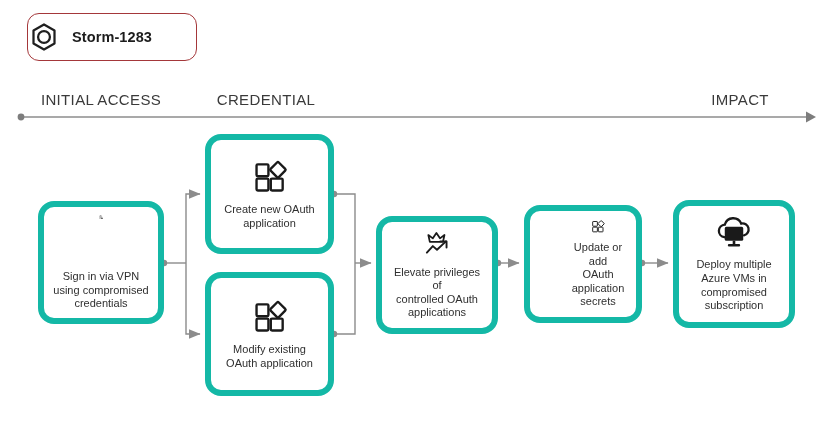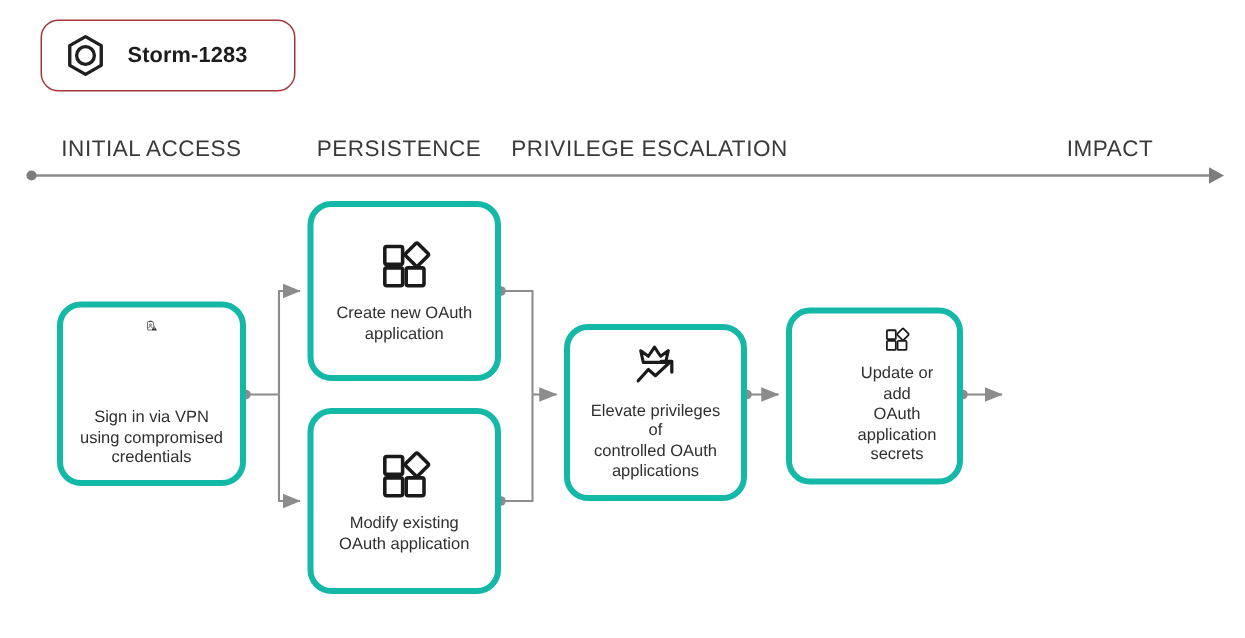--- a/index.html
+++ b/index.html
@@ -15,21 +15,21 @@
 
   
   .actor-badge{
     position:absolute;left:27px;top:13px;
     width:170px;height:48px;
     border:1.5px solid #a4373a;
     border-radius:12px;
     background:#fff;
     display:flex;align-items:center;
     box-sizing:border-box;
-    padding-left:14px;
+    padding-left:1px;
   }
   .actor-logo{width:30px;height:30px;flex:0 0 auto;display:block;}
   .actor-name{
     margin-left:13px;
     font-size:14.5px;
     font-weight:bold;
     color:#1c1c1c;
     letter-spacing:.1px;
     white-space:nowrap;
   }
@@ -46,21 +46,21 @@
     white-space:nowrap;
   }
 
   
   .wires{position:absolute;left:0;top:0;width:830px;height:425px;}
 
   
   .node{
     position:absolute;
     box-sizing:border-box;
-    border:4px solid #14b8a6;
+    border:6px solid #14b8a6;
     border-radius:16px;
     background:#ffffff;
     display:flex;
     flex-direction:column;
     align-items:center;
     justify-content:center;
     padding:8px 9px;
     text-align:center;
   }
   .node-icon{display:block;margin-bottom:7px;}
@@ -93,22 +93,21 @@
     <div class="actor-name">Storm-1283</div>
   </div>
 
   <svg class="timeline-svg">
     <line x1="22" y1="17" x2="808" y2="17" stroke="#8c8c8c" stroke-width="1.6"></line>
     <circle cx="21" cy="17" r="3.4" fill="#7d7d7d"></circle>
     <polygon points="806,11.5 816,17 806,22.5" fill="#7d7d7d"></polygon>
   </svg>
 
   <div class="phase-label" style="left:101px">INITIAL ACCESS</div>
-  <div class="phase-label" style="left:266px">PERSISTENCE</div>
-  <div class="phase-label" style="left:433px">PRIVILEGE ESCALATION</div>
+  <div class="phase-label" style="left:266px">CREDENTIAL</div>
   <div class="phase-label" style="left:740px">IMPACT</div>
 
   <svg class="wires">
     <defs>
       <marker id="arw" markerWidth="9" markerHeight="9" refX="8.2" refY="4.5" orient="auto">
         <polygon points="0,1 8.6,4.5 0,8 " fill="#8c8c8c"></polygon>
       </marker>
     </defs>
     <g stroke="#8c8c8c" stroke-width="1.4" fill="none">
 
@@ -184,14 +183,26 @@
       <rect x="7" y="8" width="15" height="15" rx="1.6" fill="none" stroke="#1a1a1a" stroke-width="3"></rect>
       <rect x="7" y="26" width="15" height="15" rx="1.6" fill="none" stroke="#1a1a1a" stroke-width="3"></rect>
       <rect x="25" y="26" width="15" height="15" rx="1.6" fill="none" stroke="#1a1a1a" stroke-width="3"></rect>
       <rect x="26.7" y="7.6" width="14.6" height="14.6" rx="1.6" fill="none" stroke="#1a1a1a" stroke-width="3" transform="rotate(45 34 14.9)"></rect>
     </svg>
     <div class="node-label">Update or add
 OAuth application
 secrets</div>
   </div>
 
+  <div class="node" id="node-deploy-vms">
+    <svg class="node-icon" width="40" height="36" viewBox="0 0 52 44">
+      <path d="M13.5 27.5a8.3 8.3 0 0 1 0.6-16.5 11.3 11.3 0 0 1 21.3-1.2 7.8 7.8 0 0 1 3.6 15.2" fill="none" stroke="#1a1a1a" stroke-width="3" stroke-linecap="round"></path>
+      <rect x="14" y="14" width="24" height="18" rx="2" fill="#1a1a1a"></rect>
+      <rect x="24.3" y="32" width="3.4" height="5" fill="#1a1a1a"></rect>
+      <rect x="18" y="36.4" width="16" height="3.2" rx="1.5" fill="#1a1a1a"></rect>
+    </svg>
+    <div class="node-label">Deploy multiple
+Azure VMs in
+compromised
+subscription</div>
+  </div>
 
 </div>
 
 </body></html>

